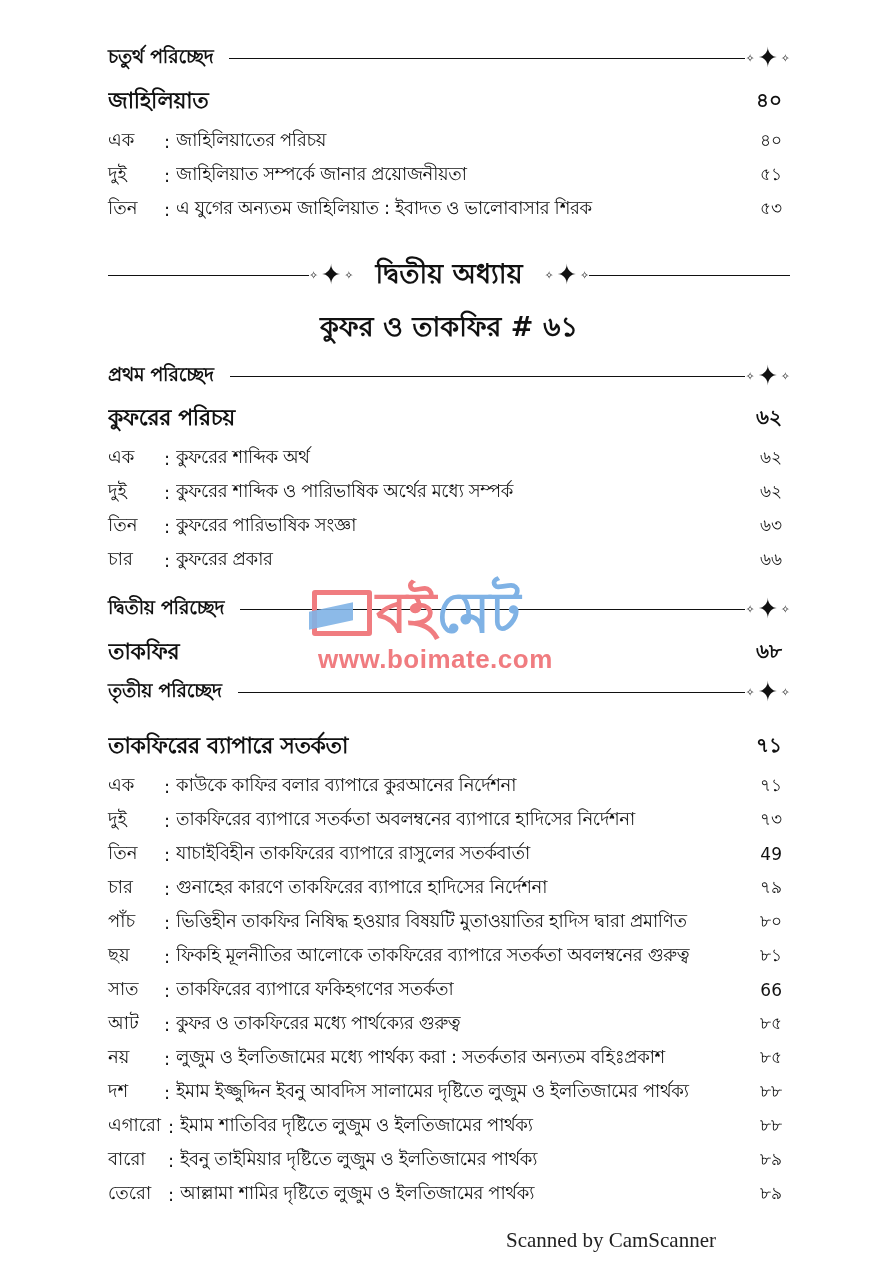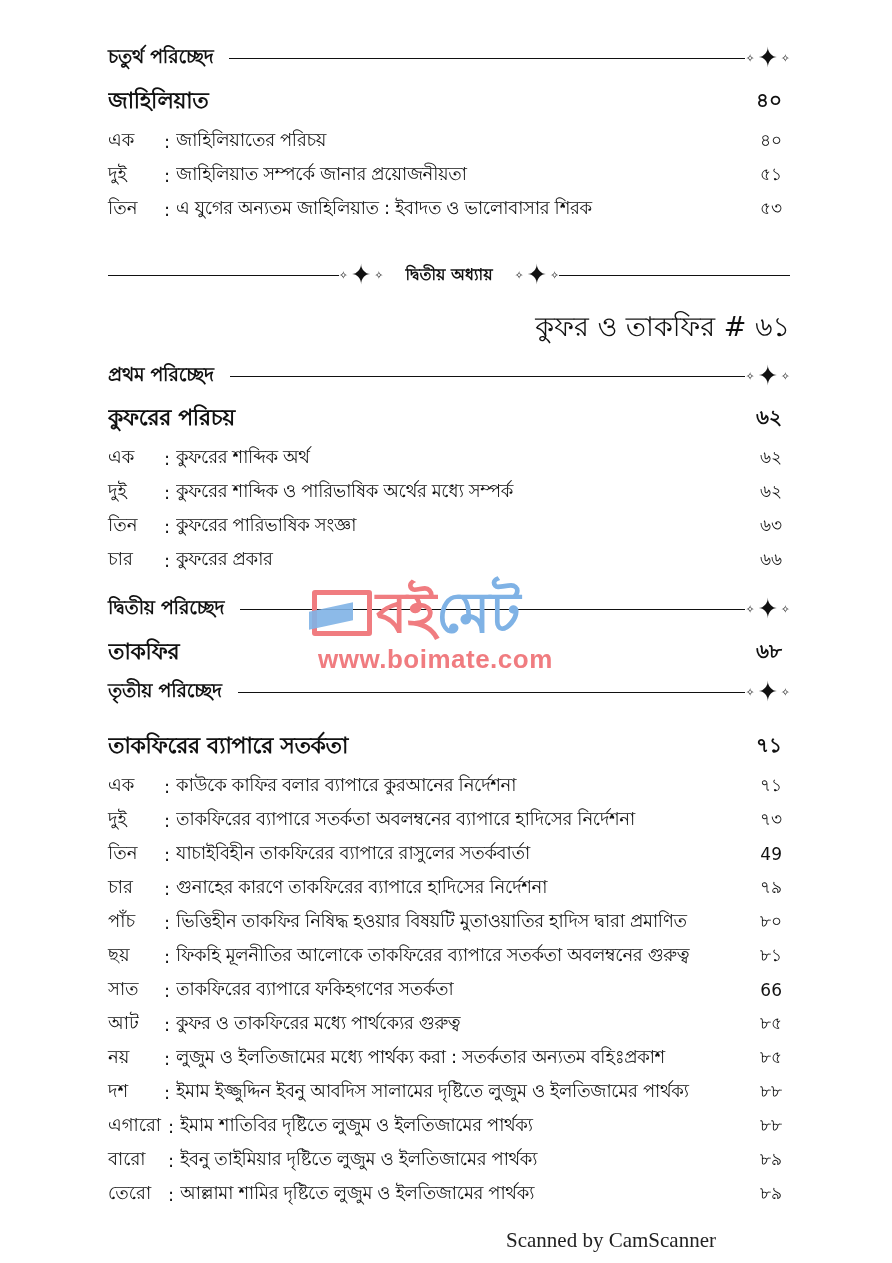--- a/index.html
+++ b/index.html
@@ -30,24 +30,24 @@
     .row .num.wide { width: 60px; }
     .row .colon { font-size: 18px; margin-right: 6px; }
     .row .text { flex: 1; font-size: 18px; white-space: nowrap; overflow: hidden; letter-spacing: -0.4px; }
     .row .page-no { width: 40px; text-align: right; font-size: 17px; }
 
     .chapter {
       position: absolute; left: 108px; width: 682px; top: 258px; height: 34px;
       display: flex; align-items: center;
     }
     .chapter .rule { flex: 1; border-top: 1.5px solid #111; }
-    .chapter .label { font-size: 16px; font-weight: bold; margin: 0 22px; }
+    .chapter .label { font-size: 27px; font-weight: bold; margin: 0 22px; }
     .chapter-title {
       position: absolute; left: 108px; width: 682px; top: 306px;
-      text-align: right; font-size: 27px; font-weight: normal;
+      text-align: center; font-size: 27px; font-weight: bold;
     }
 
     .watermark {
       position: absolute; left: 312px; top: 582px; width: 270px; height: 100px;
       pointer-events: none;
     }
     .watermark .logo-row { display: flex; align-items: center; height: 62px; }
     .wm-book {
       width: 60px; height: 46px; border: 5px solid #f07c80; border-radius: 3px;
       position: relative; box-sizing: border-box; margin-right: 4px;

